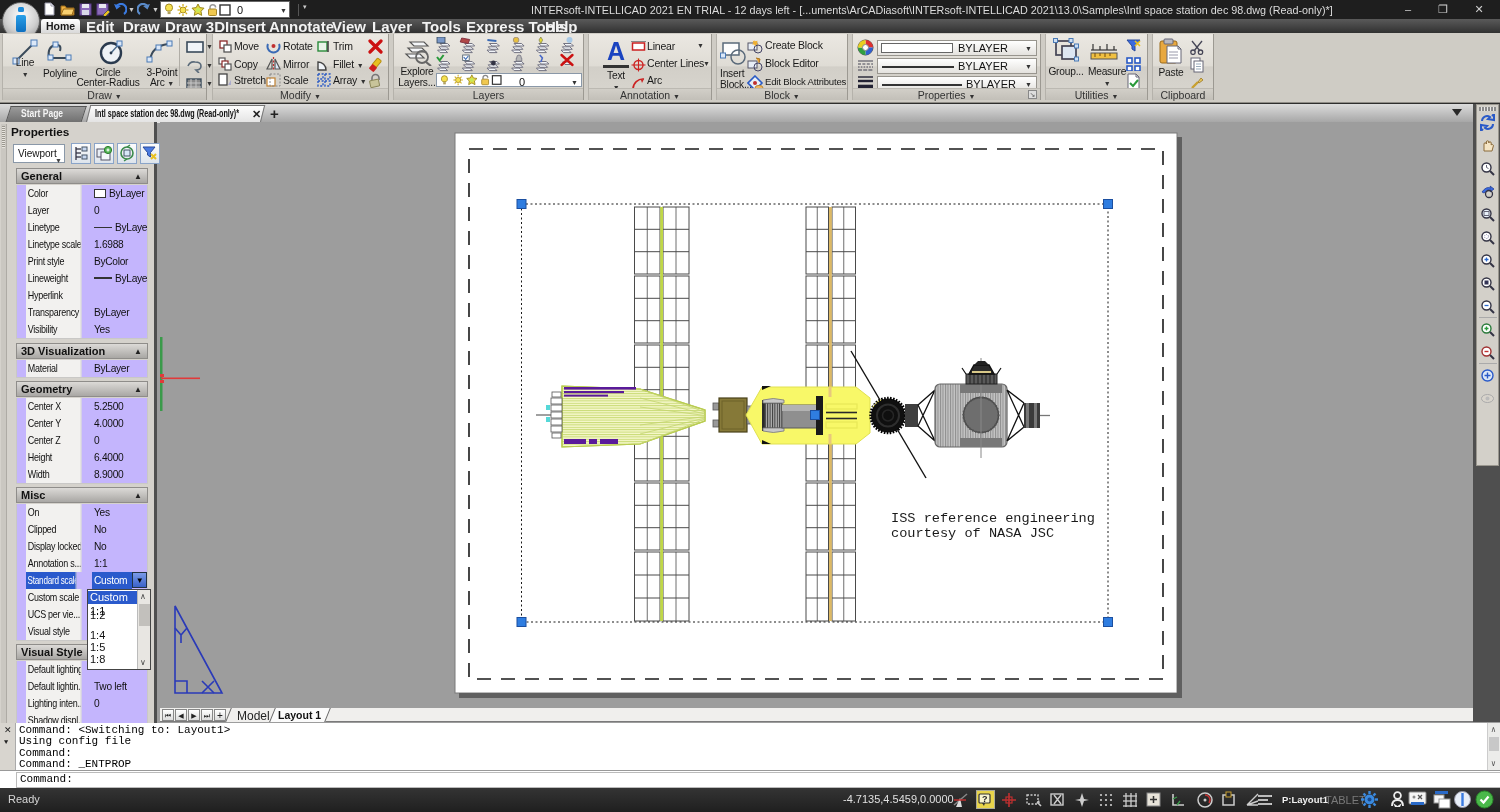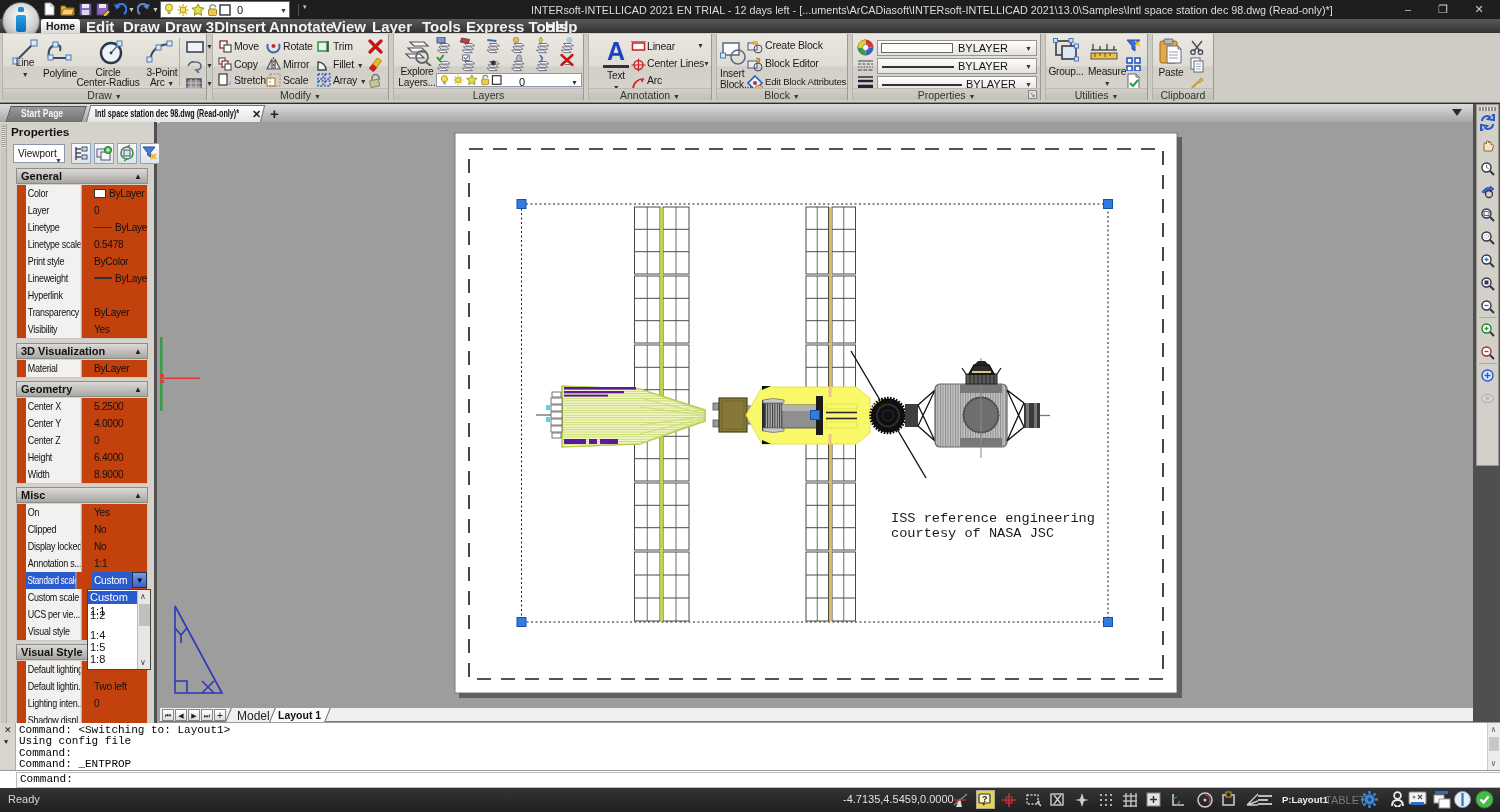--- a/index.html
+++ b/index.html
@@ -18,21 +18,21 @@
 .rgroup{position:absolute;top:1px;height:66px;background:linear-gradient(180deg,#ebe8e2,#dfdcd5 48%,#d2cfc8 50%,#d9d6cf 100%);border-left:1px solid #b5b2ab;border-right:1px solid #9c9992;}
 .rlabel{position:absolute;left:0;bottom:0;width:100%;height:12px;font-size:10.5px;color:#333;text-align:center;line-height:12px;background:linear-gradient(#d2cfc8,#c2bfb8);border-top:1px solid #bcb9b2;}
 .bigbtn{position:absolute;font-size:10.2px;letter-spacing:-0.2px;color:#1a1a1a;text-align:center;line-height:10.5px;}
 .sbtn{position:absolute;font-size:10.5px;letter-spacing:-0.2px;color:#1a1a1a;white-space:nowrap;line-height:13px;}
 .da{color:#333;font-size:7px;}
 
 #tabbar{left:0;top:103px;width:1500px;height:19px;background:linear-gradient(#dcdcdc,#a7a7a7);border-top:1px solid #2e2e2e;}
 
 #panel{left:0;top:122px;width:157px;height:603px;background:#d5d2cc;border-right:3px solid #4f4f4f;}
 .cath{position:absolute;left:16px;width:132px;height:16px;background:linear-gradient(#dcdad7,#a9a7a4);border:1px solid #8f8d8a;font-size:11px;font-weight:700;color:#111;line-height:15px;padding-left:4px;}
-.prow{position:absolute;left:16px;width:132px;height:18px;background:#c2410c;border:1px solid #c9c8c6;border-top:none;font-size:10.2px;letter-spacing:-0.3px;color:#111;}
+.prow{position:absolute;left:16px;width:132px;height:18px;background:#c4b5fd;border:1px solid #c9c8c6;border-top:none;font-size:10.2px;letter-spacing:-0.3px;color:#111;}
 .plab{position:absolute;left:9px;top:0;width:63px;height:100%;background:#f2f1ef;border-right:1px solid #d2d1cf;line-height:17px;padding-left:2px;overflow:hidden;white-space:nowrap;transform-origin:0 50%;transform:scaleX(0.88);}
 .pval{position:absolute;left:73px;top:0;right:0;height:100%;line-height:17px;padding-left:4px;overflow:hidden;white-space:nowrap;}
 
 #canvas{left:160px;top:122px;width:1313px;height:736px;background:#9d9d9d;overflow:hidden;}
 #rightcol{left:1473px;top:104px;width:27px;height:618px;background:#4f4f4f;}
 #navtb{left:1476px;top:104px;width:23px;height:362px;background:#d3d0c9;border:1px solid #9a978f;}
 
 #laystrip{left:160px;top:708px;width:1313px;height:14px;background:#f0efed;border-bottom:1px solid #7a7a7a;}
 
 #cmd{left:0;top:723px;width:1500px;height:65px;background:#fff;font-family:"Liberation Mono",monospace;font-size:11px;line-height:11.3px;color:#000;}
@@ -618,21 +618,21 @@
 <div class="prow" style="top:80px;">
         <div class="plab">Layer</div>
         <div class="pval">0</div>
       </div>
 <div class="prow" style="top:97px;">
         <div class="plab">Linetype</div>
         <div class="pval"><span style="display:inline-block;width:18px;height:1.5px;background:#333;vertical-align:3px;margin-right:3px;"></span>ByLayer</div>
       </div>
 <div class="prow" style="top:114px;">
         <div class="plab">Linetype scale</div>
-        <div class="pval">0.5478</div>
+        <div class="pval">1.6988</div>
       </div>
 <div class="prow" style="top:131px;">
         <div class="plab">Print style</div>
         <div class="pval">ByColor</div>
       </div>
 <div class="prow" style="top:148px;">
         <div class="plab">Lineweight</div>
         <div class="pval"><span style="display:inline-block;width:18px;height:2.5px;background:#333;vertical-align:3px;margin-right:3px;"></span>ByLayer</div>
       </div>
 <div class="prow" style="top:165px;">

